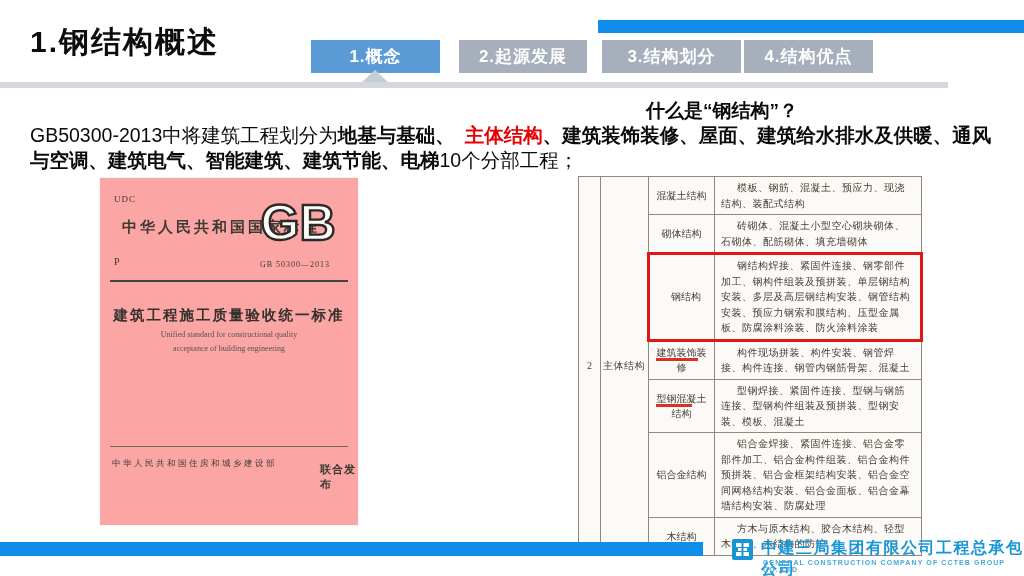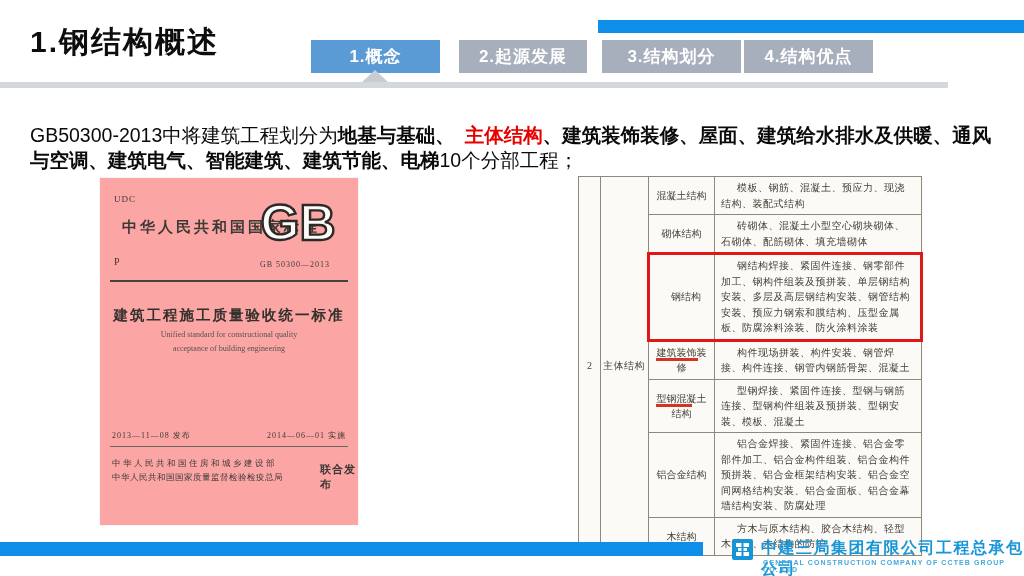--- a/index.html
+++ b/index.html
@@ -93,44 +93,40 @@
   </div>
   <div class="tab tab3">
     <span>3.结构划分</span>
   </div>
   <div class="tab tab4">
     <span>4.结构优点</span>
   </div>
   <div class="divider"></div>
   <div class="tab-pointer"></div>
 
+  <div class="question">什么是“钢结构”？</div>
   <div class="para"><span>GB50300-2013中将建筑工程划分为</span><b>地基与基础、</b><b class="red">主体结构</b><b>、建筑装饰装修、屋面、建筑给水排水及供暖、通风与空调、建筑电气、智能建筑、建筑节能、电梯</b><span>10个分部工程；</span></div>
 
   <div class="cover">
     <div class="udc">UDC</div>
     <div class="std-type">中华人民共和国国家标准</div>
     <div class="gb-logo">
       <svg width="96" height="56" viewBox="0 0 96 56">
         <text x="48" y="46" text-anchor="middle" font-size="50" font-weight="bold" font-family="Liberation Sans, sans-serif" fill="#fcfbf8" stroke="#2b2a26" stroke-width="2.4">GB</text>
       </svg>
     </div>
     <div class="std-no">GB 50300—2013</div>
     <div class="p-mark">P</div>
     <div class="rule"></div>
     <div class="title-cn">建筑工程施工质量验收统一标准</div>
     <div class="title-en en1">Unified standard for constructional quality</div>
     <div class="title-en en2">acceptance of building engineering</div>
-    <div class="date-row">
-      <span>2013—11—08 发布</span>
-      <span>2014—06—01 实施</span>
-    </div>
     <div class="rule2"></div>
     <div class="issuers">
       <div class="issuer1">中华人民共和国住房和城乡建设部</div>
-      <div class="issuer2">中华人民共和国国家质量监督检验检疫总局</div>
     </div>
     <div class="joint">联合发布</div>
   </div>
 
   <div class="scan-table-wrap">
     <table class="scan">
       <tbody>
         <tr>
           <td class="no-col" rowspan="7">2</td>
           <td class="div-col" rowspan="7">主体结构</td>

